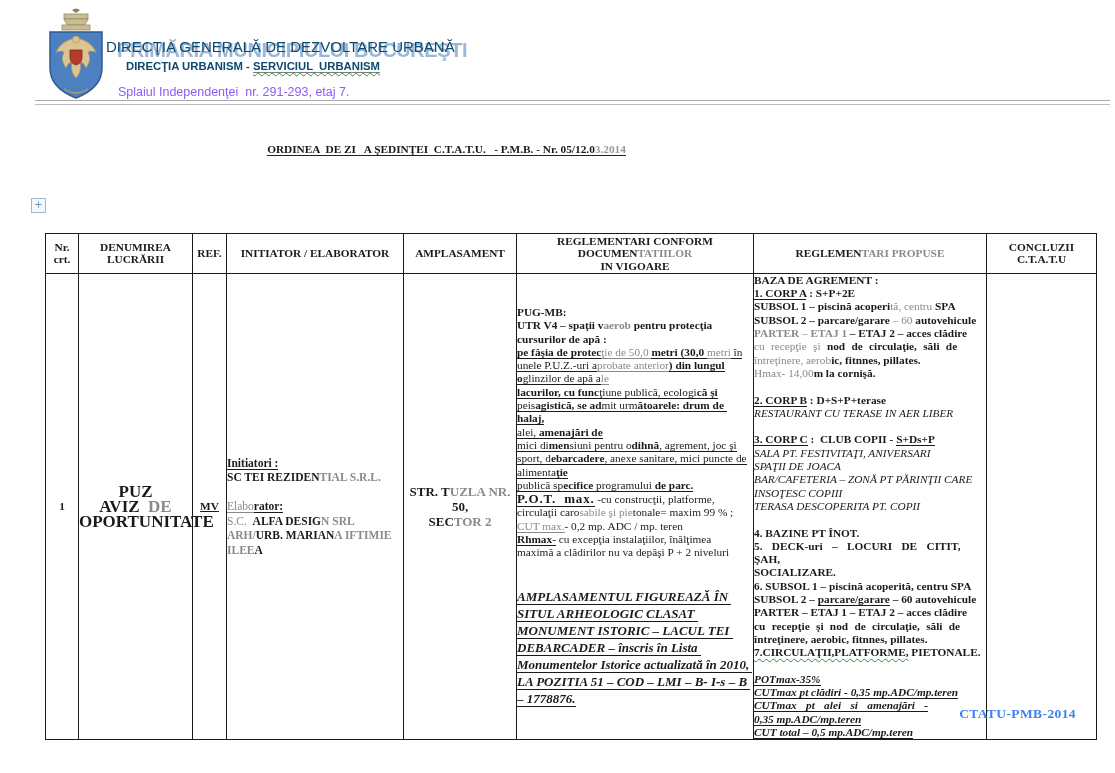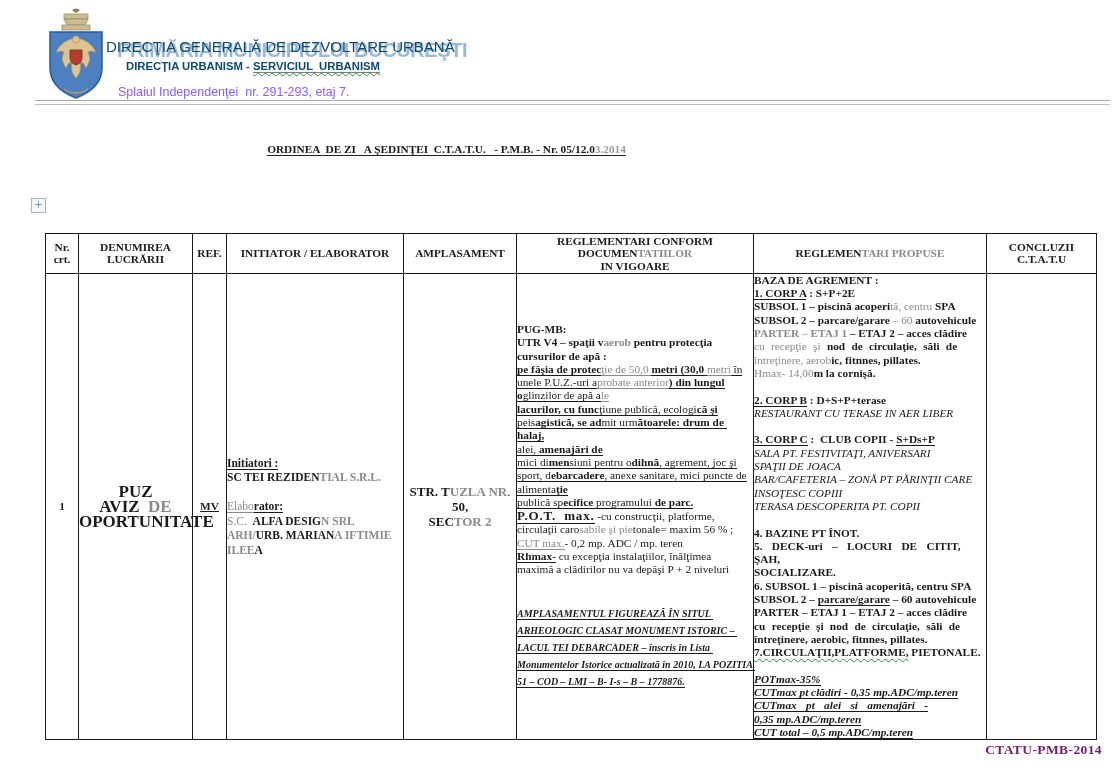--- a/index.html
+++ b/index.html
@@ -58,25 +58,25 @@
   .i{font-style:italic;}
   .g{color:#8a8a8a;}
   .u{border-bottom:1px solid currentColor;}
   .rw{text-decoration-style:wavy;text-decoration-color:#cc1a00;
       text-decoration-thickness:1px;text-underline-offset:2px;}
   .gw{text-decoration:underline;text-decoration-style:wavy;text-decoration-color:#2e8b3a;
       text-decoration-thickness:1px;text-underline-offset:2px;}
   .big{font-size:13px;letter-spacing:0.8px;}
   .j{word-spacing:3.5px;}
   .j2{word-spacing:6.5px;}
-  .amb{font-size:10px;line-height:17px;margin-top:2px;}
-
-  
-  .footer{position:absolute;right:13px;top:706px;font-size:13.5px;font-weight:bold;
-          color:#701a75;letter-spacing:0.4px;margin-top:36px;}
+  .amb{font-size:13px;line-height:17px;margin-top:2px;}
+
+  
+  .footer{position:absolute;right:39px;top:706px;font-size:13.5px;font-weight:bold;
+          color:#3b82f6;letter-spacing:0.4px;}
 </style>
 </head>
 <body>
 
 <svg class="logo" viewBox="0 0 64 96">
   <path d="M28 4 q4 -3 8 0 l-3 2.5 -2 0 z" fill="#8a7f5f"></path>
   <rect x="20" y="8" width="24" height="5" fill="#cbbd92" stroke="#9a8c66" stroke-width="0.8"></rect>
   <path d="M20 13 l3 6 h18 l3 -6 z" fill="#cbbd92" stroke="#9a8c66" stroke-width="0.8"></path>
   <rect x="18" y="19" width="28" height="5" fill="#cbbd92" stroke="#9a8c66" stroke-width="0.8"></rect>
   <path d="M6 26 h52 v36 q0 20 -26 30 q-26 -10 -26 -30 z" fill="#4d80c0" stroke="#2d5a96" stroke-width="1.5"></path>
@@ -173,21 +173,21 @@
           <div class="para"><span class="u">unele P.U.Z.-uri a</span><span class="u g">probate anterior</span><span class="u b">) din lungul</span></div>
           <div class="para"><span class="u b">o</span><span class="u">glinzilor de apă a</span><span class="u g">le</span></div>
           <div class="para"><span class="u b">lacurilor, cu func</span><span class="u">ţiune publică, ecologi</span><span class="u b">că şi</span></div>
           <div class="para"><span class="u">peis</span><span class="u b">agistică, se ad</span><span class="u">mit urm</span><span class="u b">ătoarele: drum d</span><span class="u b">e halaj,</span></div>
           <div class="para"><span class="u">alei, </span><span class="u b">amenajări de</span></div>
           <div class="para"><span class="u">mici di</span><span class="u b">men</span><span class="u">siuni p</span><span class="u">entru o</span><span class="u b">dihnă</span><span class="u">, agrement, joc şi</span></div>
           <div class="para"><span class="u">sport, d</span><span class="u b">ebarcadere</span><span class="u">, anexe sanitare, mici puncte de</span></div>
           <div class="para"><span class="u">alimenta</span><span class="u b">ţie</span></div>
           <div class="para"><span class="u">publică sp</span><span class="u b">ecifice</span><span class="u"> progr</span><span class="u">amului </span><span class="u b">de parc.</span></div>
           <div class="para"><span class="u b big">P.O.T.  max.</span><span> -cu cons</span><span>trucţii, platforme,</span></div>
-          <div class="para"><span>circulaţii caro</span><span class="g">sabile şi pie</span><span>tonale= maxim 56 % ;</span></div>
+          <div class="para"><span>circulaţii caro</span><span class="g">sabile şi pie</span><span>tonale= maxim 99 % ;</span></div>
           <div class="para"><span class="u g">CUT max.</span><span>- 0,2 mp. ADC / mp. teren</span></div>
           <div class="para"><span class="u b">Rhmax-</span><span> cu excepţia instalaţiilor, înălţimea</span></div>
           <div class="para"><span>maximă a clădirilor nu va depăşi P + 2 niveluri</span></div>
           <div class="para blank">&nbsp;</div>
           <div class="para blank">&nbsp;</div>
           <div class="para amb"><span class="i b u">AMPLASAMENTUL FIGUREAZĂ ÎN SITUL ARHEOLOGIC CLASAT MONUMENT ISTORIC – LACUL TEI DEBARCADER – înscris în Lista Monumentelor Istorice actualizată în 2010, LA POZITIA 51 – COD – LMI – B- I-s – B – 1778876.</span></div>
         </td>
       <td class="c-pro">
           <div class="para"><span class="b">BAZA DE AGREMENT :</span></div>
           <div class="para"><span class="b u">1. CORP A</span><span class="b"> : S+P+2E</span></div>

